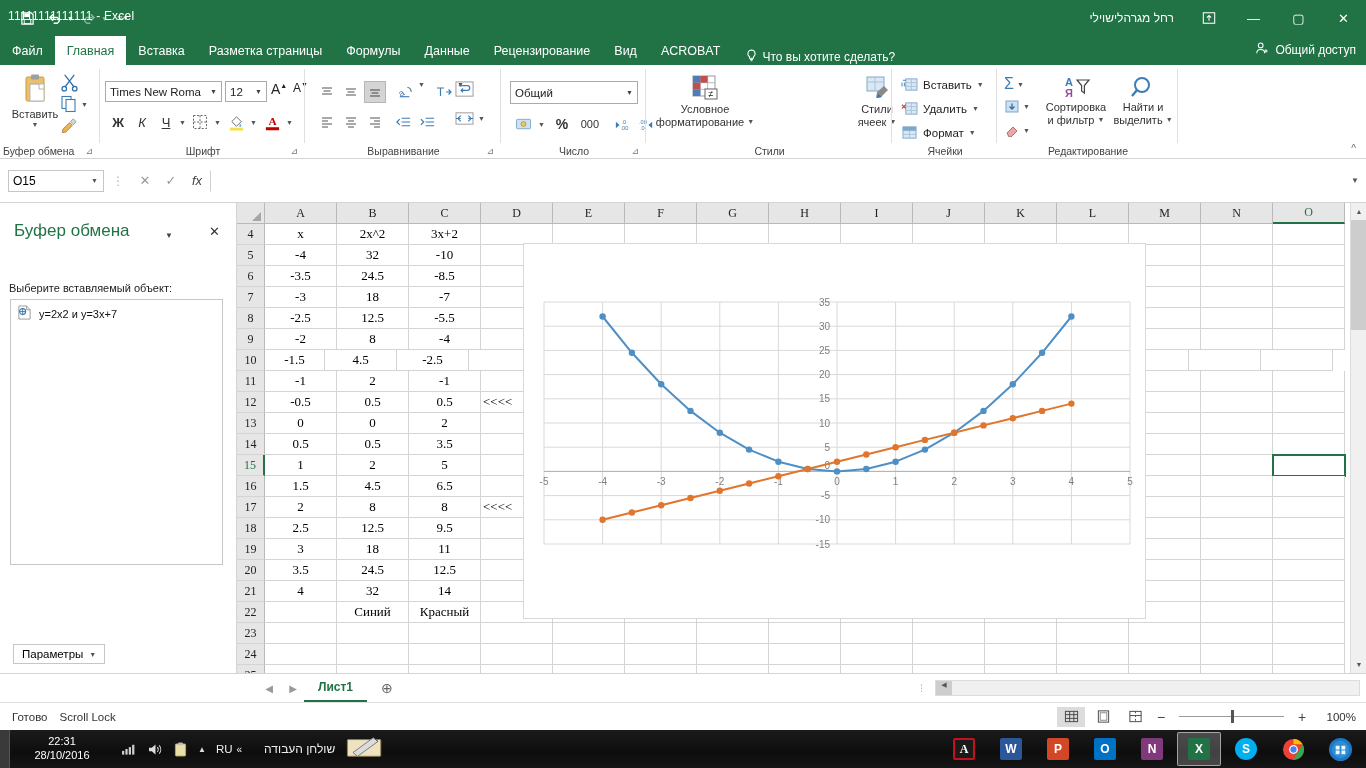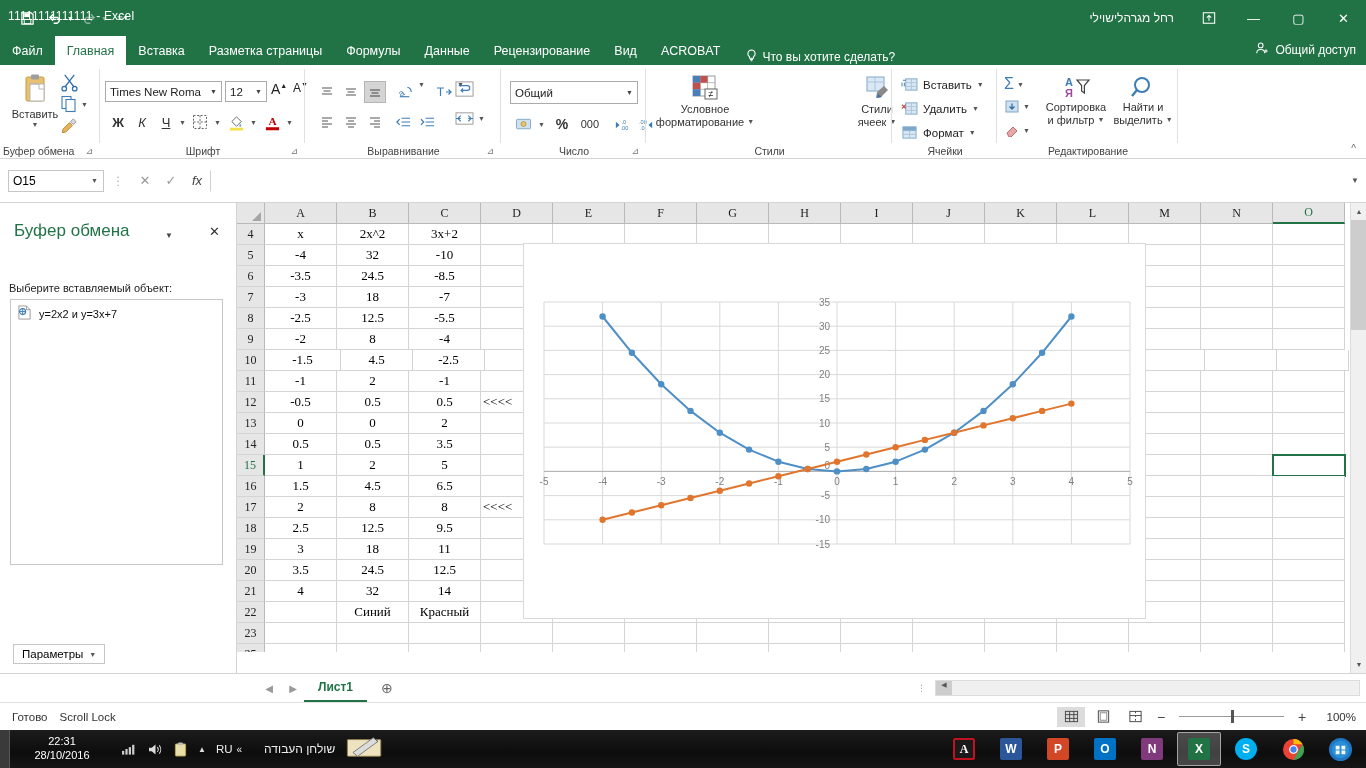--- a/index.html
+++ b/index.html
@@ -812,21 +812,21 @@
           <div class="cell" style="width: 72px;"></div>
           <div class="cell" style="width: 72px;"></div>
           <div class="cell" style="width: 72px;"></div>
           <div class="cell" style="width: 72px;"></div>
           <div class="cell" style="width: 72px;"></div>
           <div class="cell" style="width: 72px;"></div>
           <div class="cell" style="width: 72px;"></div>
         </div>
         <div class="grid-row">
           <div class="rowhead">10</div>
-          <div class="cell" style="width: 76px;">-1.5</div>
+          <div class="cell" style="width: 60px;">-1.5</div>
           <div class="cell" style="width: 72px;">4.5</div>
           <div class="cell" style="width: 72px;">-2.5</div>
           <div class="cell" style="width: 72px;"></div>
           <div class="cell" style="width: 72px;"></div>
           <div class="cell" style="width: 72px;"></div>
           <div class="cell" style="width: 72px;"></div>
           <div class="cell" style="width: 72px;"></div>
           <div class="cell" style="width: 72px;"></div>
           <div class="cell" style="width: 72px;"></div>
           <div class="cell" style="width: 72px;"></div>
@@ -1046,20 +1046,38 @@
           <div class="cell" style="width: 72px;"></div>
           <div class="cell" style="width: 72px;"></div>
           <div class="cell" style="width: 72px;"></div>
           <div class="cell" style="width: 72px;"></div>
           <div class="cell" style="width: 72px;"></div>
           <div class="cell" style="width: 72px;"></div>
           <div class="cell" style="width: 72px;"></div>
         </div>
         <div class="grid-row">
           <div class="rowhead">23</div>
+          <div class="cell" style="width: 72px;"></div>
+          <div class="cell" style="width: 72px;"></div>
+          <div class="cell" style="width: 72px;"></div>
+          <div class="cell" style="width: 72px;"></div>
+          <div class="cell" style="width: 72px;"></div>
+          <div class="cell" style="width: 72px;"></div>
+          <div class="cell" style="width: 72px;"></div>
+          <div class="cell" style="width: 72px;"></div>
+          <div class="cell" style="width: 72px;"></div>
+          <div class="cell" style="width: 72px;"></div>
+          <div class="cell" style="width: 72px;"></div>
+          <div class="cell" style="width: 72px;"></div>
+          <div class="cell" style="width: 72px;"></div>
+          <div class="cell" style="width: 72px;"></div>
+          <div class="cell" style="width: 72px;"></div>
+        </div>
+        <div class="grid-row">
+          <div class="rowhead">24</div>
           <div class="cell" style="width: 72px;"></div>
           <div class="cell" style="width: 72px;"></div>
           <div class="cell" style="width: 72px;"></div>
           <div class="cell" style="width: 72px;"></div>
           <div class="cell" style="width: 72px;"></div>
           <div class="cell" style="width: 72px;"></div>
           <div class="cell" style="width: 72px;"></div>
           <div class="cell" style="width: 72px;"></div>
           <div class="cell" style="width: 72px;"></div>
           <div class="cell" style="width: 72px;"></div>

